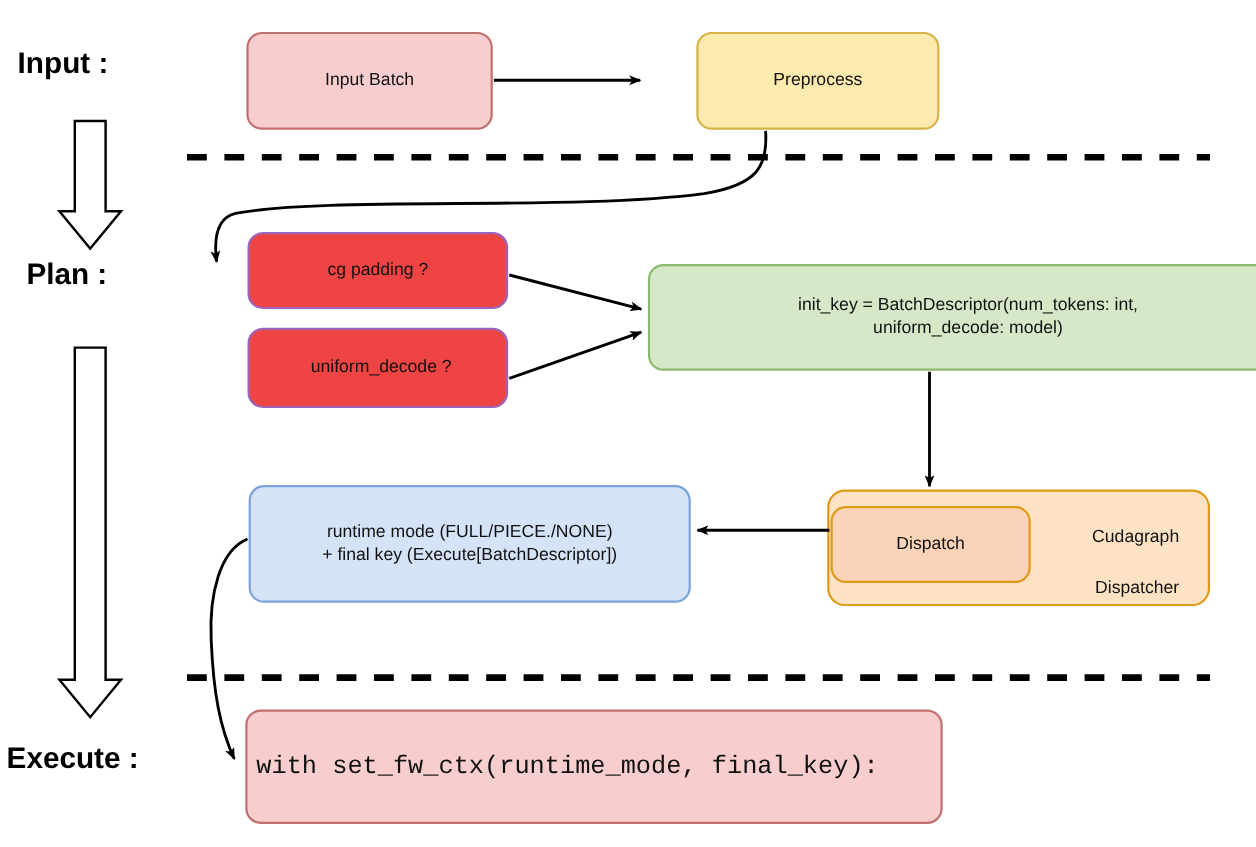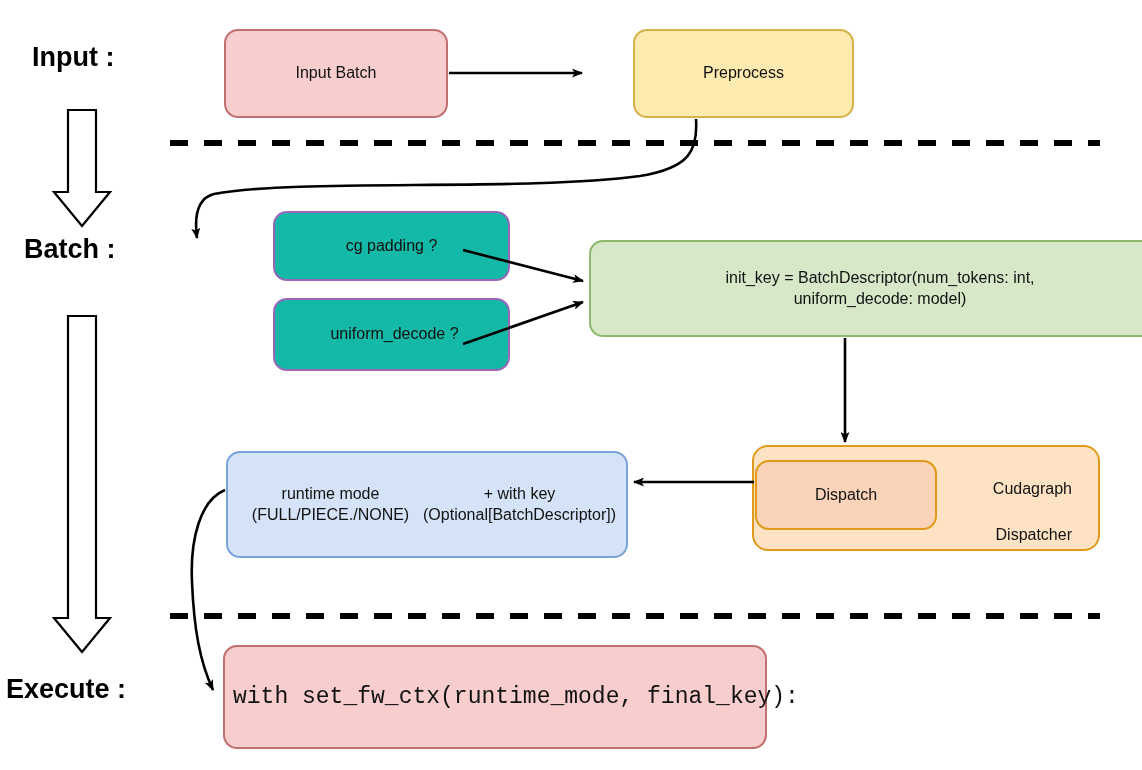--- a/index.html
+++ b/index.html
@@ -28,21 +28,21 @@
     border-style:solid;
     font-size:16px;
     line-height:1.28;
     color:#111;
     padding:4px 10px;
   }
   .node span{display:block;}
 
   .node-input{background:#f7cdcd;border-color:#c0706f;}
   .node-preprocess{background:#fdeaaf;border-color:#d6b24a;}
-  .node-purple{background:#14b8a6;border-color:#9a65ba;margin-left:48px;}
+  .node-purple{background:#ef4444;border-color:#9a65ba;}
   .node-green{background:#d7e8c8;border-color:#8cb96b;}
   .node-orange-outer{background:#fde3c3;border-color:#e09a18;border-radius:16px;gap:25px;}
   .node-orange-inner{background:#fad3b8;border-color:#e09a18;border-radius:14px;}
   .node-blue{background:#d4e3f7;border-color:#7aa3d9;}
   .node-code{
     background:#f7cdcd;border-color:#c0706f;
     font-family:"Liberation Mono",monospace;
     font-size:23px;
     justify-content:flex-start;
     text-align:left;
@@ -54,23 +54,23 @@
   svg.overlay{position:absolute;left:0;top:0;width:1142px;height:770px;pointer-events:none;}
   .ln{stroke:#000;stroke-width:2.6;fill:none;}
   .dash{stroke:#000;stroke-width:6;stroke-dasharray:18 16;fill:none;stroke-linecap:butt;}
   .hollow{fill:#ffffff;stroke:#000;stroke-width:2.2;}
 </style>
 </head>
 <body>
 
 <div id="stage">
 
-  <div class="stage-label" style="left:32px; top:42px;">Input :</div>
+  <div class="stage-label" style="left:16px; top:42px;">Input :</div>
 
-  <div class="stage-label" style="left:24px; top:234px;">Batch :</div>
+  <div class="stage-label" style="left:24px; top:234px;">Plan :</div>
 
   <div class="stage-label" style="left:6px; top:674px;">Execute :</div>
 
   <div class="node node-input" style="left:224px; top:29px; width:224px; height:89px;">
     <span>Input Batch</span>
   </div>
 
   <div class="node node-preprocess" style="left:588px; top:29px; width:221px; height:89px;margin-left:45px;">
     <span>Preprocess</span>
   </div>
@@ -90,26 +90,26 @@
 
   <div class="node node-orange-outer" style="left:752px; top:445px; width:348px; height:106px; justify-content:flex-end; padding-right:26px; flex-direction:column; align-items:flex-end;">
     <span style="width:100%;text-align:right;">Cudagraph</span>
     <span style="width:100%;text-align:right;">Dispatcher</span>
   </div>
 
   <div class="node node-orange-inner" style="left:755px; top:460px; width:182px; height:70px;">
     <span>Dispatch</span>
   </div>
 
-  <div class="node node-blue" style="left:226px; top:451px; width:402px; height:107px; flex-direction:row;">
+  <div class="node node-blue" style="left:226px; top:441px; width:402px; height:107px; flex-direction:column;">
     <span>runtime mode (FULL/PIECE./NONE)</span>
-    <span>+ with key (Optional[BatchDescriptor])</span>
+    <span>+ final key (Execute[BatchDescriptor])</span>
   </div>
 
-  <div class="node node-code" style="left:223px; top:645px; width:544px; height:104px; flex-direction:column; align-items:flex-start; justify-content:center;">
+  <div class="node node-code" style="left:223px; top:645px; width:634px; height:104px; flex-direction:column; align-items:flex-start; justify-content:center;">
     <span>with set_fw_ctx(runtime_mode, final_key):</span>
   </div>
 
   <svg class="overlay" viewBox="0 0 1142 770" xmlns="http://www.w3.org/2000/svg">
     <defs>
       <marker id="ah" markerWidth="11" markerHeight="9" refX="10" refY="4.5" orient="auto" markerUnits="userSpaceOnUse">
         <path d="M0,0 L11,4.5 L0,9 L2.6,4.5 Z" fill="#000"></path>
       </marker>
     </defs>
 

